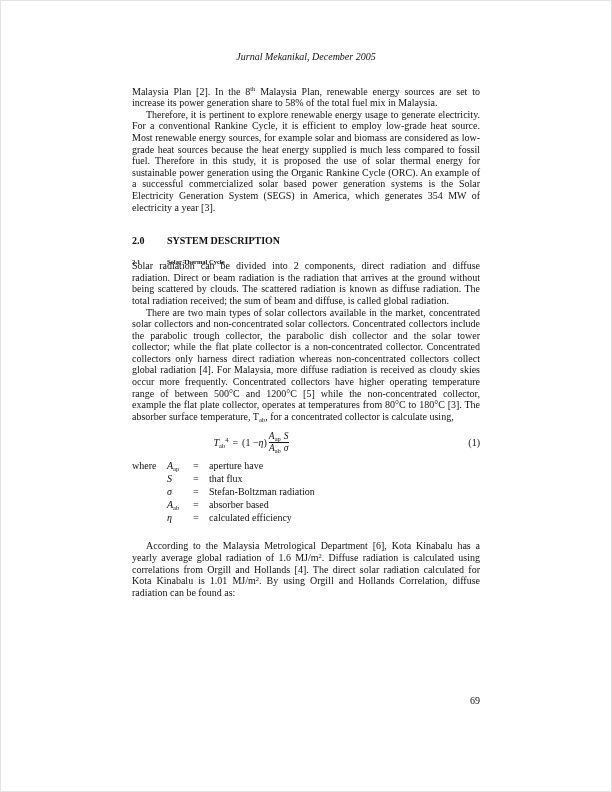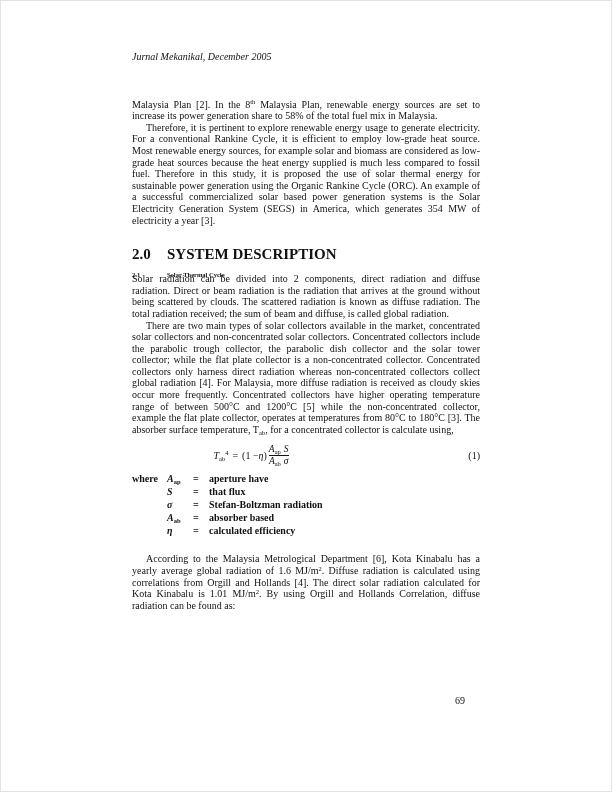--- a/index.html
+++ b/index.html
@@ -10,30 +10,30 @@
     box-sizing: border-box;
     padding: 50px 131px 0 131px;
     background: #ffffff;
     border: 1px solid #e3e3e3;
     font-family: "Liberation Serif", "DejaVu Serif", serif;
     font-size: 10px;
     line-height: 11.6px;
     color: #111;
   }
   .header {
-    text-align: left;
+    text-align: center;
     font-style: italic;
-    margin-bottom: 36px;
+    margin-bottom: 23px;
   }
   .para { margin: 0; text-align: justify; }
   .indent { text-indent: 14px; }
   .para-last { margin-top: 16px; }
   .heading {
     font-weight: bold;
-    font-size: 15px;
+    font-size: 10px;
     margin: 22px 0 0 0;
     line-height: 12px;
   }
   .heading.sub { margin-top: 13px; }
   .hnum { display: inline-block; width: 35px; }
   .sup { font-size: 6.5px; position: relative; top: -3.5px; line-height: 0; }
   .sub { font-size: 6.5px; position: relative; top: 2px; line-height: 0; }
   .var { font-style: italic; }
   .equation {
     position: relative;
@@ -56,29 +56,29 @@
     margin-left: 2px;
   }
   .frac .den { border-top: 1px solid #111; }
   .sp { margin-left: 3px; }
   .eq-number {
     position: absolute;
     right: 0;
     top: 50%;
     transform: translateY(-50%);
   }
-  .where { display: flex; margin-top: 2px; font-weight: bold; }
+  .where { display: flex; margin-top: 2px; }
   .where-label { width: 35px; }
   .where-row { display: flex; line-height: 12.8px; }
   .wsym { width: 26px; }
   .weq { width: 16px; }
   .page-number {
     position: absolute;
     top: 694px;
-    right: 146px;
+    right: 131px;
   }
 </style>
 </head>
 <body>
 
 <div class="page">
 
   <div class="header">Jurnal Mekanikal, December 2005</div>
 
   <p class="para"><span>Malaysia Plan [2]. In the 8</span><span class="sup">th</span><span> Malaysia Plan, renewable energy sources are set to increase its power generation share to 58% of the total fuel mix in Malaysia.</span></p>

